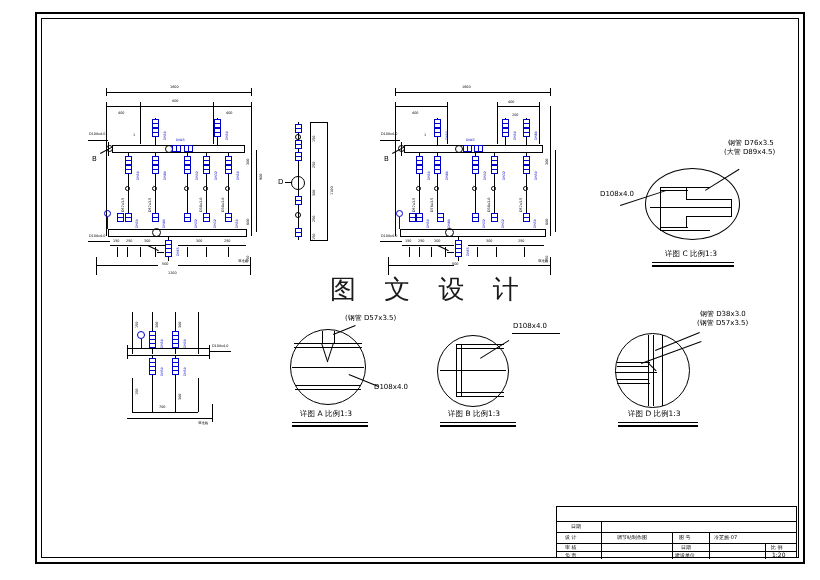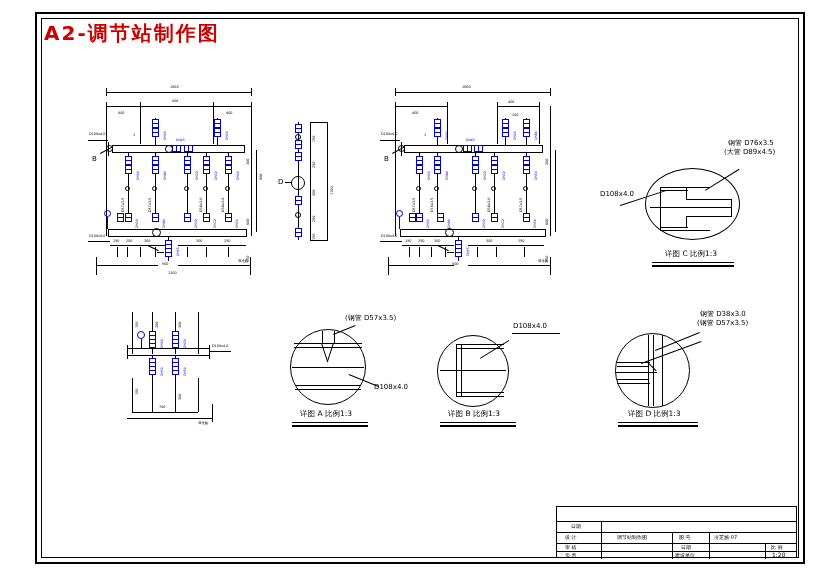--- a/index.html
+++ b/index.html
@@ -52,21 +52,20 @@
   .tb-h{position:absolute;background:#000;height:1px;}
 </style>
 </head>
 <body>
 
 <div class="sheet">
 
   <div class="outer-frame"></div>
   <div class="inner-frame"></div>
 
-  <div class="sheet-title">A2-调节站制作图</div>
 
   <div>
 
     <div class="ln hl" style="left:106px;top:92px;width:145px;"></div>
     <div class="ln vl" style="left:106px;top:88px;height:8px;"></div>
     <div class="ln vl" style="left:251px;top:88px;height:8px;"></div>
     <div class="bk-txt" style="left:170px;top:86px;">1600</div>
 
     <div class="ln hl" style="left:106px;top:106px;width:145px;"></div>
     <div class="ln vl" style="left:106px;top:102px;height:8px;"></div>
@@ -526,20 +525,21 @@
     <div class="ln" style="left:655px;top:350px;width:48px;height:1px;transform:rotate(-22deg);transform-origin:0 0;"></div>
     <div class="ln" style="left:641px;top:363px;width:64px;height:1px;transform:rotate(-20deg);transform-origin:0 0;"></div>
     <div class="lbl" style="left:700px;top:309px;font-size:7px;">钢管 D38x3.0</div>
     <div class="lbl" style="left:697px;top:318px;font-size:7px;">(钢管 D57x3.5)</div>
 
     <div class="det-cap" style="left:628px;top:409px;">详图 D 比例1:3</div>
     <div class="det-rule" style="left:618px;top:422px;width:80px;height:1px;"></div>
     <div class="det-rule" style="left:618px;top:425px;width:80px;height:2px;"></div>
   </div>
 
+  <div class="watermark">图 文 设 计</div>
 
   <div class="tblock">
 
     <div class="tb-h" style="left:0;top:14px;width:100%;"></div>
     <div class="tb-h" style="left:0;top:25px;width:100%;"></div>
     <div class="tb-h" style="left:0;top:36px;width:100%;"></div>
     <div class="tb-h" style="left:0;top:44px;width:100%;"></div>
 
     <div class="tb-v" style="left:44px;top:14px;height:38px;"></div>
     <div class="tb-v" style="left:115px;top:25px;height:27px;"></div>

